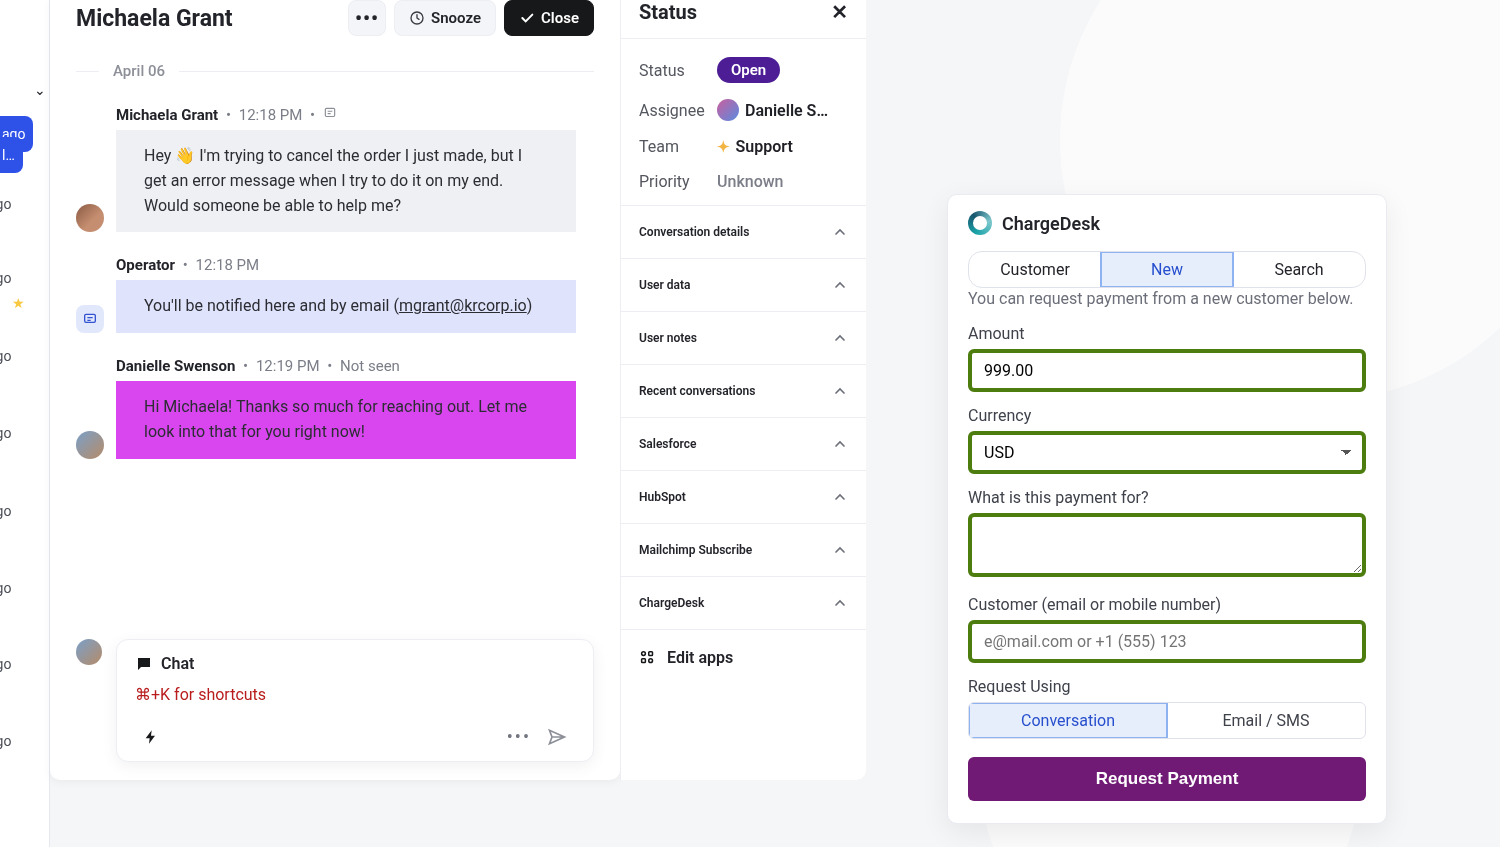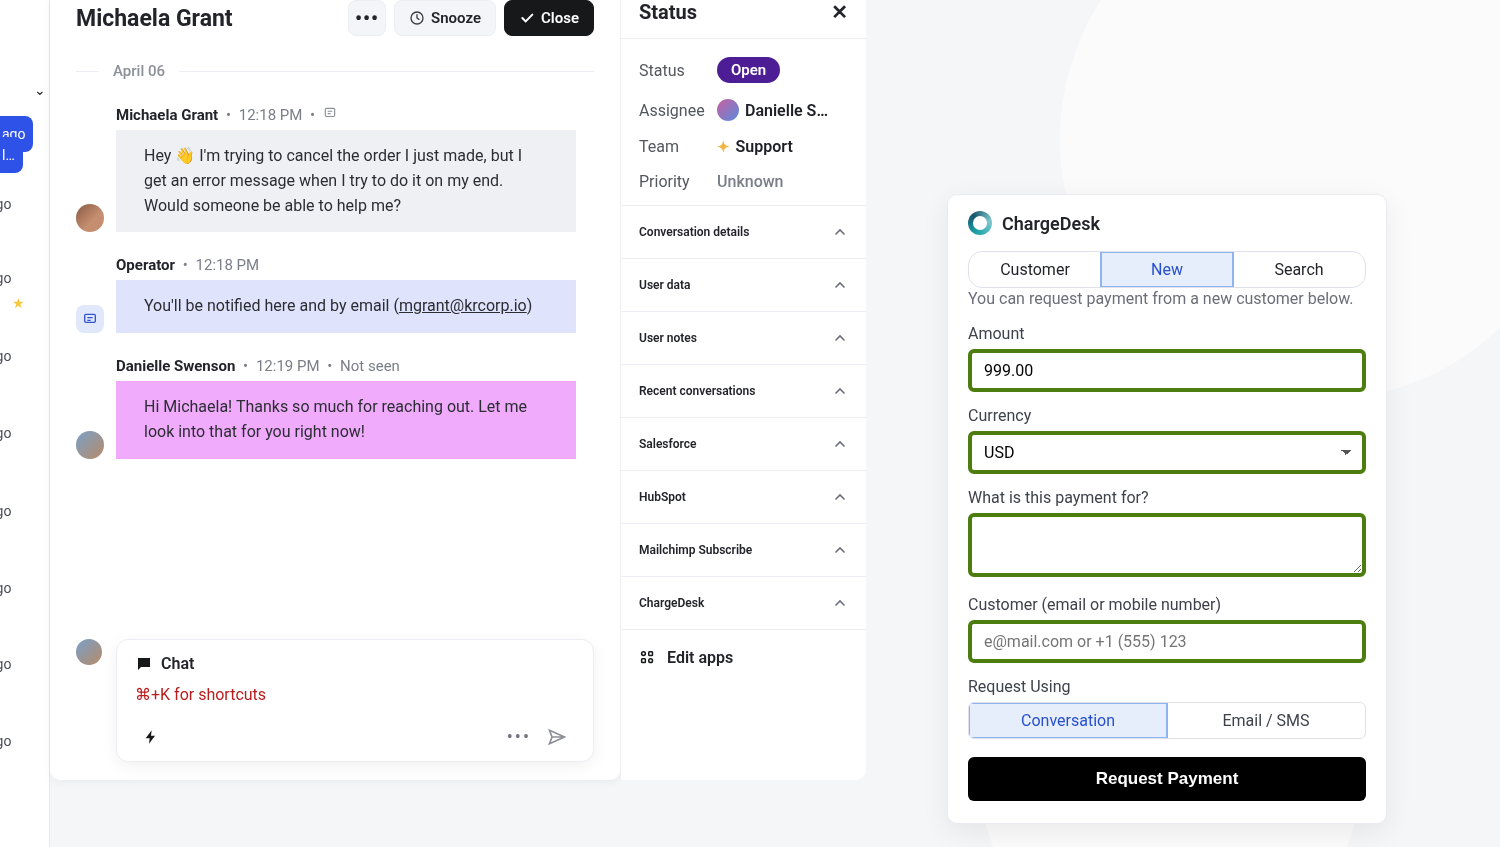--- a/index.html
+++ b/index.html
@@ -119,21 +119,21 @@
   .msg-meta .smallicon { color:#7b7e88; font-size:13px; }
   .bubble {
     border-radius: 0;
     padding: 14px 28px;
     font-size: 16px;
     line-height: 1.55;
     max-width: 460px;
   }
   .bubble.incoming { background:#eef0f4; color:#2c2d33; }
   .bubble.system   { background:#dfe3fb; color:#2c2d33; }
-  .bubble.reply    { background:#f0abfc; color:#2c2d33; }
+  .bubble.reply    { background:#d946ef; color:#2c2d33; }
   .bubble a { color:#2c2d33; text-decoration: underline; }
 
   
   .composer-wrap { margin-top:auto; display:flex; gap:14px; align-items:flex-start; }
   .composer {
     flex:1; background:#fff; border:1px solid #eceef3; border-radius:12px;
     padding: 14px 18px 10px 18px; box-shadow: 0 4px 16px rgba(0,0,0,0.06);
   }
   .composer-head { display:flex; align-items:center; gap:8px; font-size:16px; font-weight:600; }
   .composer-head .ico { font-size:18px; }
@@ -216,21 +216,21 @@
   .cd-textarea { height:64px; resize:vertical; }
   .cd-dual {
     display:flex; border:1px solid #dfe2ea; border-radius:6px; overflow:hidden;
     margin-bottom:18px;
   }
   .cd-dual .opt {
     flex:1; text-align:center; padding:8px 0; font-size:16px; cursor:pointer; color:#3f424b;
   }
   .cd-dual .opt.active { background:#e6eefc; color:#274fcd; outline:2px solid #8fb2f1; outline-offset:-1px;}
   .cd-submit {
-    width:100%; background:#000000; color:#fff; font-size:17px; font-weight:600;
+    width:100%; background:#701a75; color:#fff; font-size:17px; font-weight:600;
     border:none; border-radius:6px; padding:12px 0; cursor:pointer;
   }
 
   svg { display:block; }
 </style>
 </head>
 <body>
 
 <div class="bg-blob b1"></div>
 <div class="bg-blob b2"></div>

